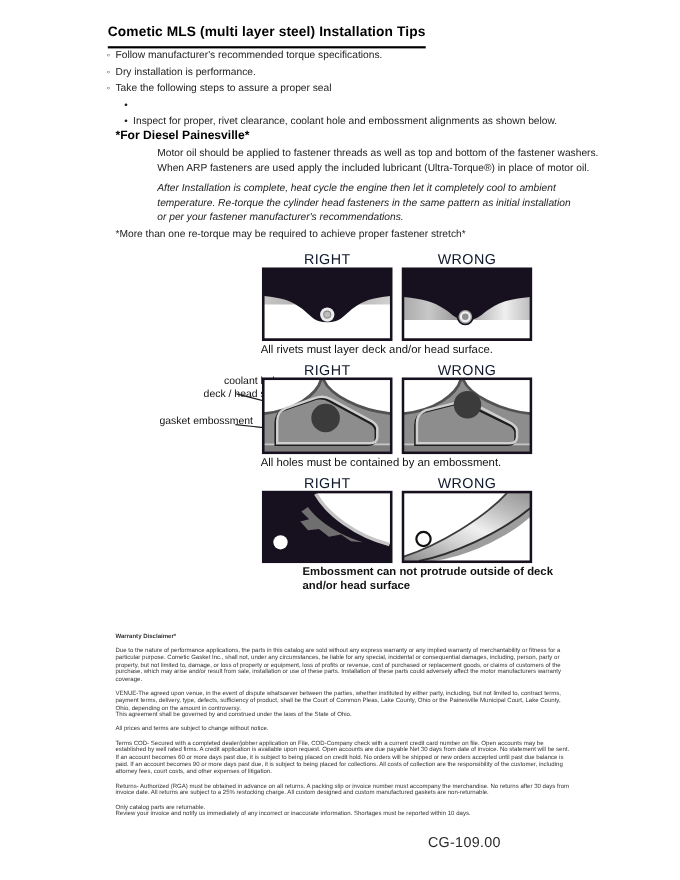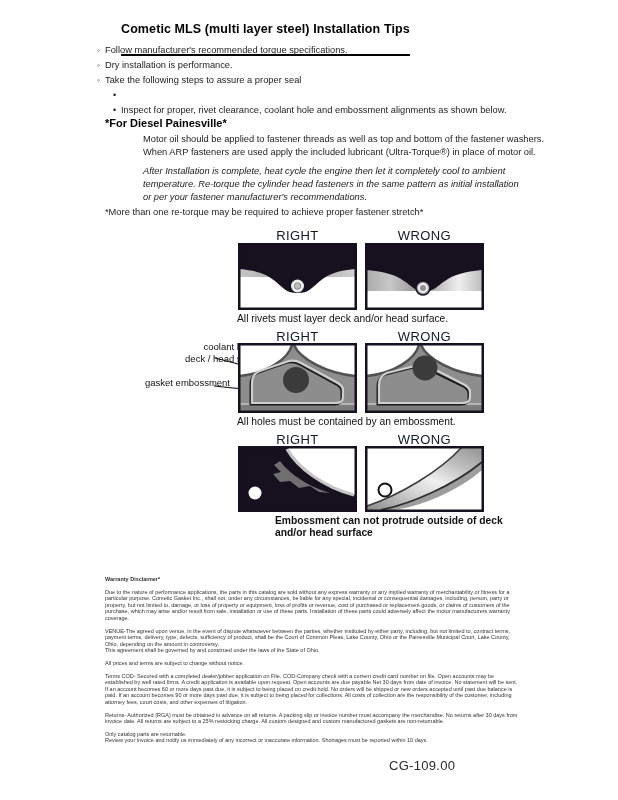--- a/index.html
+++ b/index.html
@@ -4,22 +4,22 @@
 <style>
   html,body{margin:0;padding:0;background:#fff;}
   .page{
     position:relative;width:618px;height:800px;background:#ffffff;overflow:hidden;
     font-family:"Liberation Sans","DejaVu Sans",sans-serif;color:#1c1c1c;
   }
   .abs{position:absolute;}
   .preline{white-space:pre-line;margin-left:38px;}
 
   .title{
-    left:121px;top:22px;font-size:12.5px;font-weight:bold;color:#000;
-    border-bottom:2px solid #000;padding-bottom:18px;letter-spacing:.1px;text-align:right;
+    left:98px;top:22px;font-size:12.5px;font-weight:bold;color:#000;
+    border-bottom:2px solid #000;padding-bottom:6px;letter-spacing:.1px;text-align:right;
   }
 
   .tips{left:97px;top:43px;width:470px;font-size:9.3px;}
   .tip-row{display:flex;line-height:15px;}
   .tip-row.l2{padding-left:16px;}
   .tip-marker{width:8px;flex:0 0 8px;text-align:left;}
   .tip-row.l1 .tip-marker{font-size:8.5px;}
   .tip-row.l2 .tip-marker{font-size:9px;}
 
   .diesel-heading{left:105px;top:117px;font-size:11px;font-weight:bold;color:#000;}

